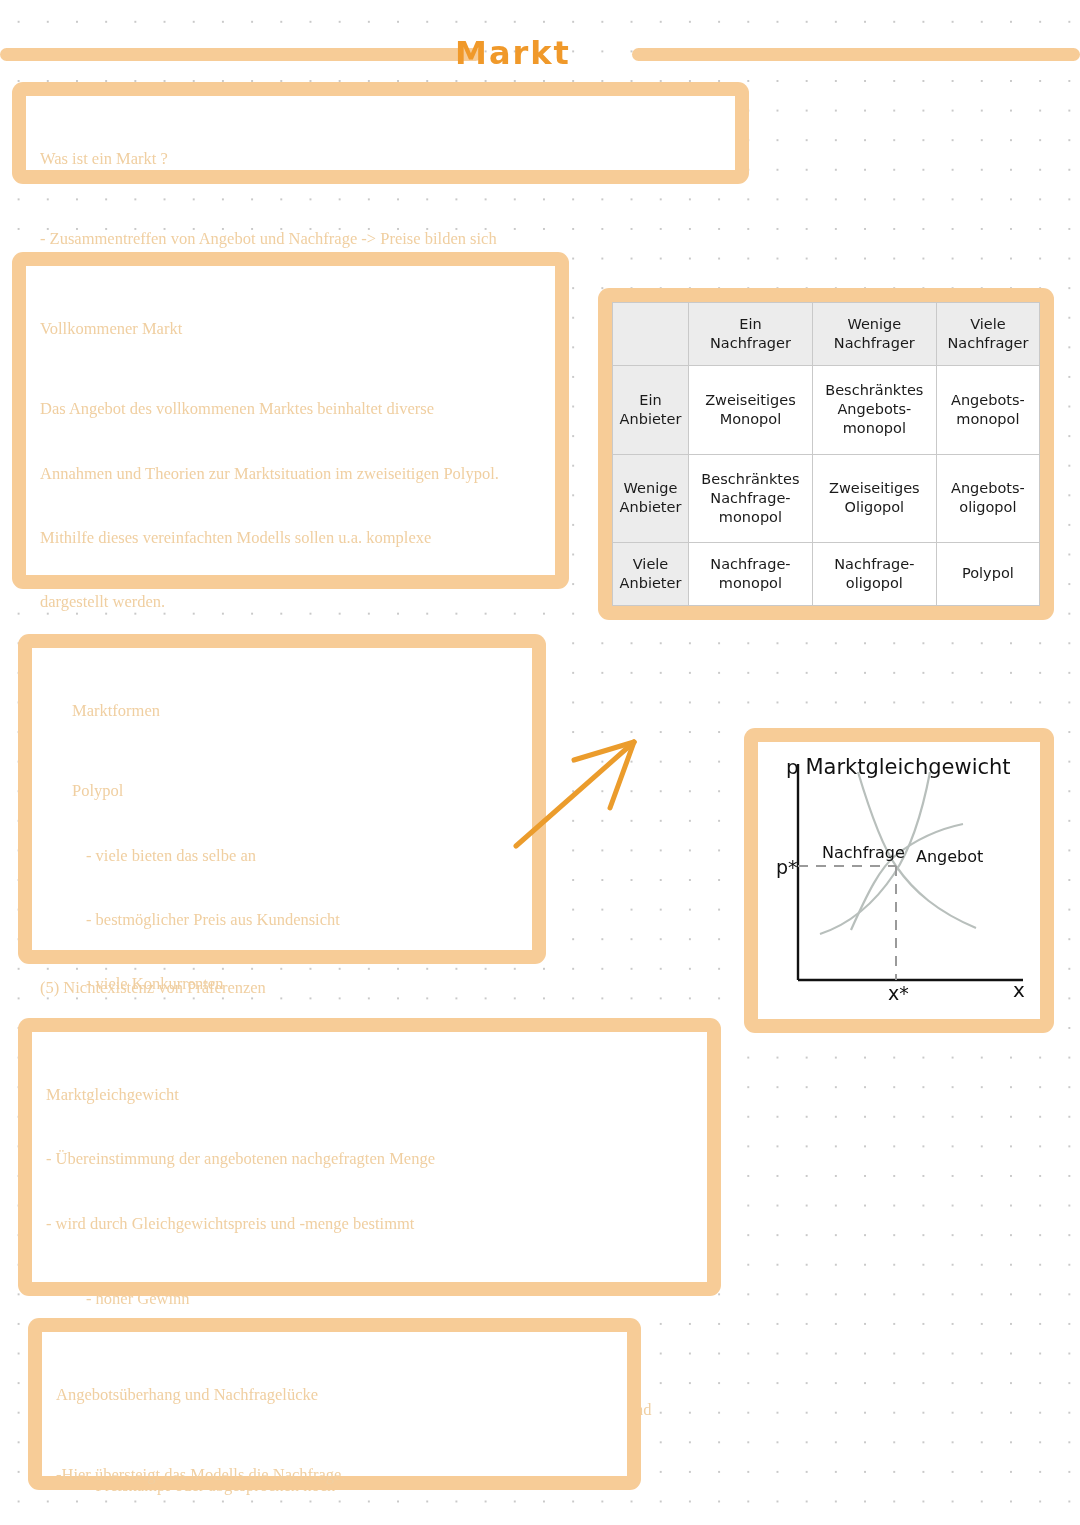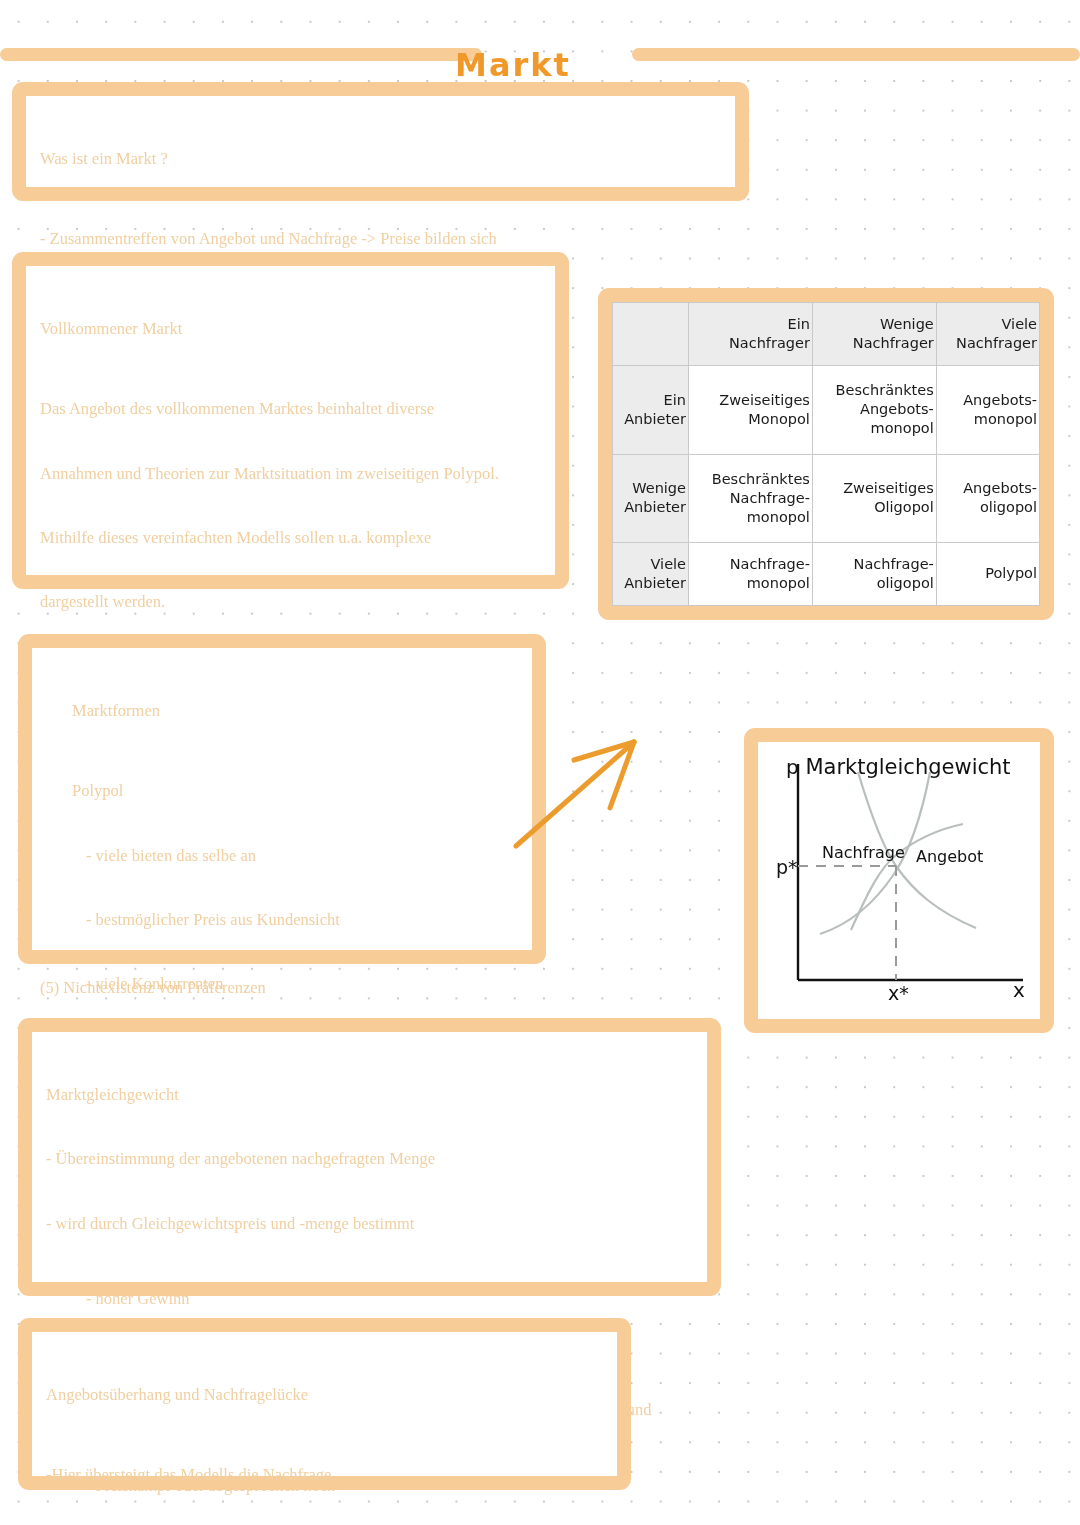--- a/index.html
+++ b/index.html
@@ -27,21 +27,21 @@
     position: absolute;
     top: 18px;
     height: 13px;
     background: #f7cc97;
     border-radius: 7px;
   }
   .title-bar-left  { left: 0;   width: 482px; }
   .title-bar-right { left: 632px; width: 448px; }
   .title-text {
     position: absolute;
-    left: 0; top: 12px;
+    left: 0; top: 0;
     width: 1026px;
     text-align: center;
     font-family: "DejaVu Sans", sans-serif;
     font-weight: bold;
     font-size: 32px;
     letter-spacing: 2px;
     color: #f0992a;
     line-height: 46px;
   }
 
@@ -65,40 +65,40 @@
     font-size: 16.5px;
     line-height: 1.30;
     white-space: pre-wrap;
     padding: 9px 14px 4px 14px;
   }
   .note-text .hd { display: block; margin-bottom: 16px; }
   .note-text .blk { display: block; }
   .gap { display: block; height: 15px; }
 
   
-  #card-was-ist     { left: 12px;  top: 82px;  width: 737px; height: 119px; }
+  #card-was-ist     { left: 12px;  top: 82px;  width: 737px; height: 102px; }
   #card-vollkommen  { left: 12px;  top: 252px; width: 557px; height: 337px; }
   #card-marktformen { left: 18px;  top: 634px; width: 528px; height: 330px; }
   #card-gleichgew   { left: 18px;  top: 1018px; width: 703px; height: 278px; }
-  #card-ueberhang   { left: 18px;  top: 1318px; width: 613px; height: 172px; }
+  #card-ueberhang   { left: 28px;  top: 1318px; width: 613px; height: 172px; }
   #card-table       { left: 598px; top: 288px; width: 456px; height: 332px; }
   #card-chart       { left: 744px; top: 728px; width: 310px; height: 305px; }
 
   
   .matrix {
     border-collapse: collapse;
     width: 100%;
     height: 100%;
     font-family: "DejaVu Sans", sans-serif;
     font-size: 14.5px;
     color: #1a1a1a;
   }
   .matrix td {
     border: 1px solid #c9c9c9;
-    text-align: right;
+    text-align: center;
     vertical-align: middle;
     line-height: 1.32;
     padding: 4px 2px;
   }
   .matrix td.hdr { background: #ececec; }
   .matrix td.corner { background: #ececec; width: 76px; }
   .matrix td.rowhdr { background: #ececec; width: 76px; }
 
   
   #chart-svg { display: block; width: 100%; height: 100%; }

